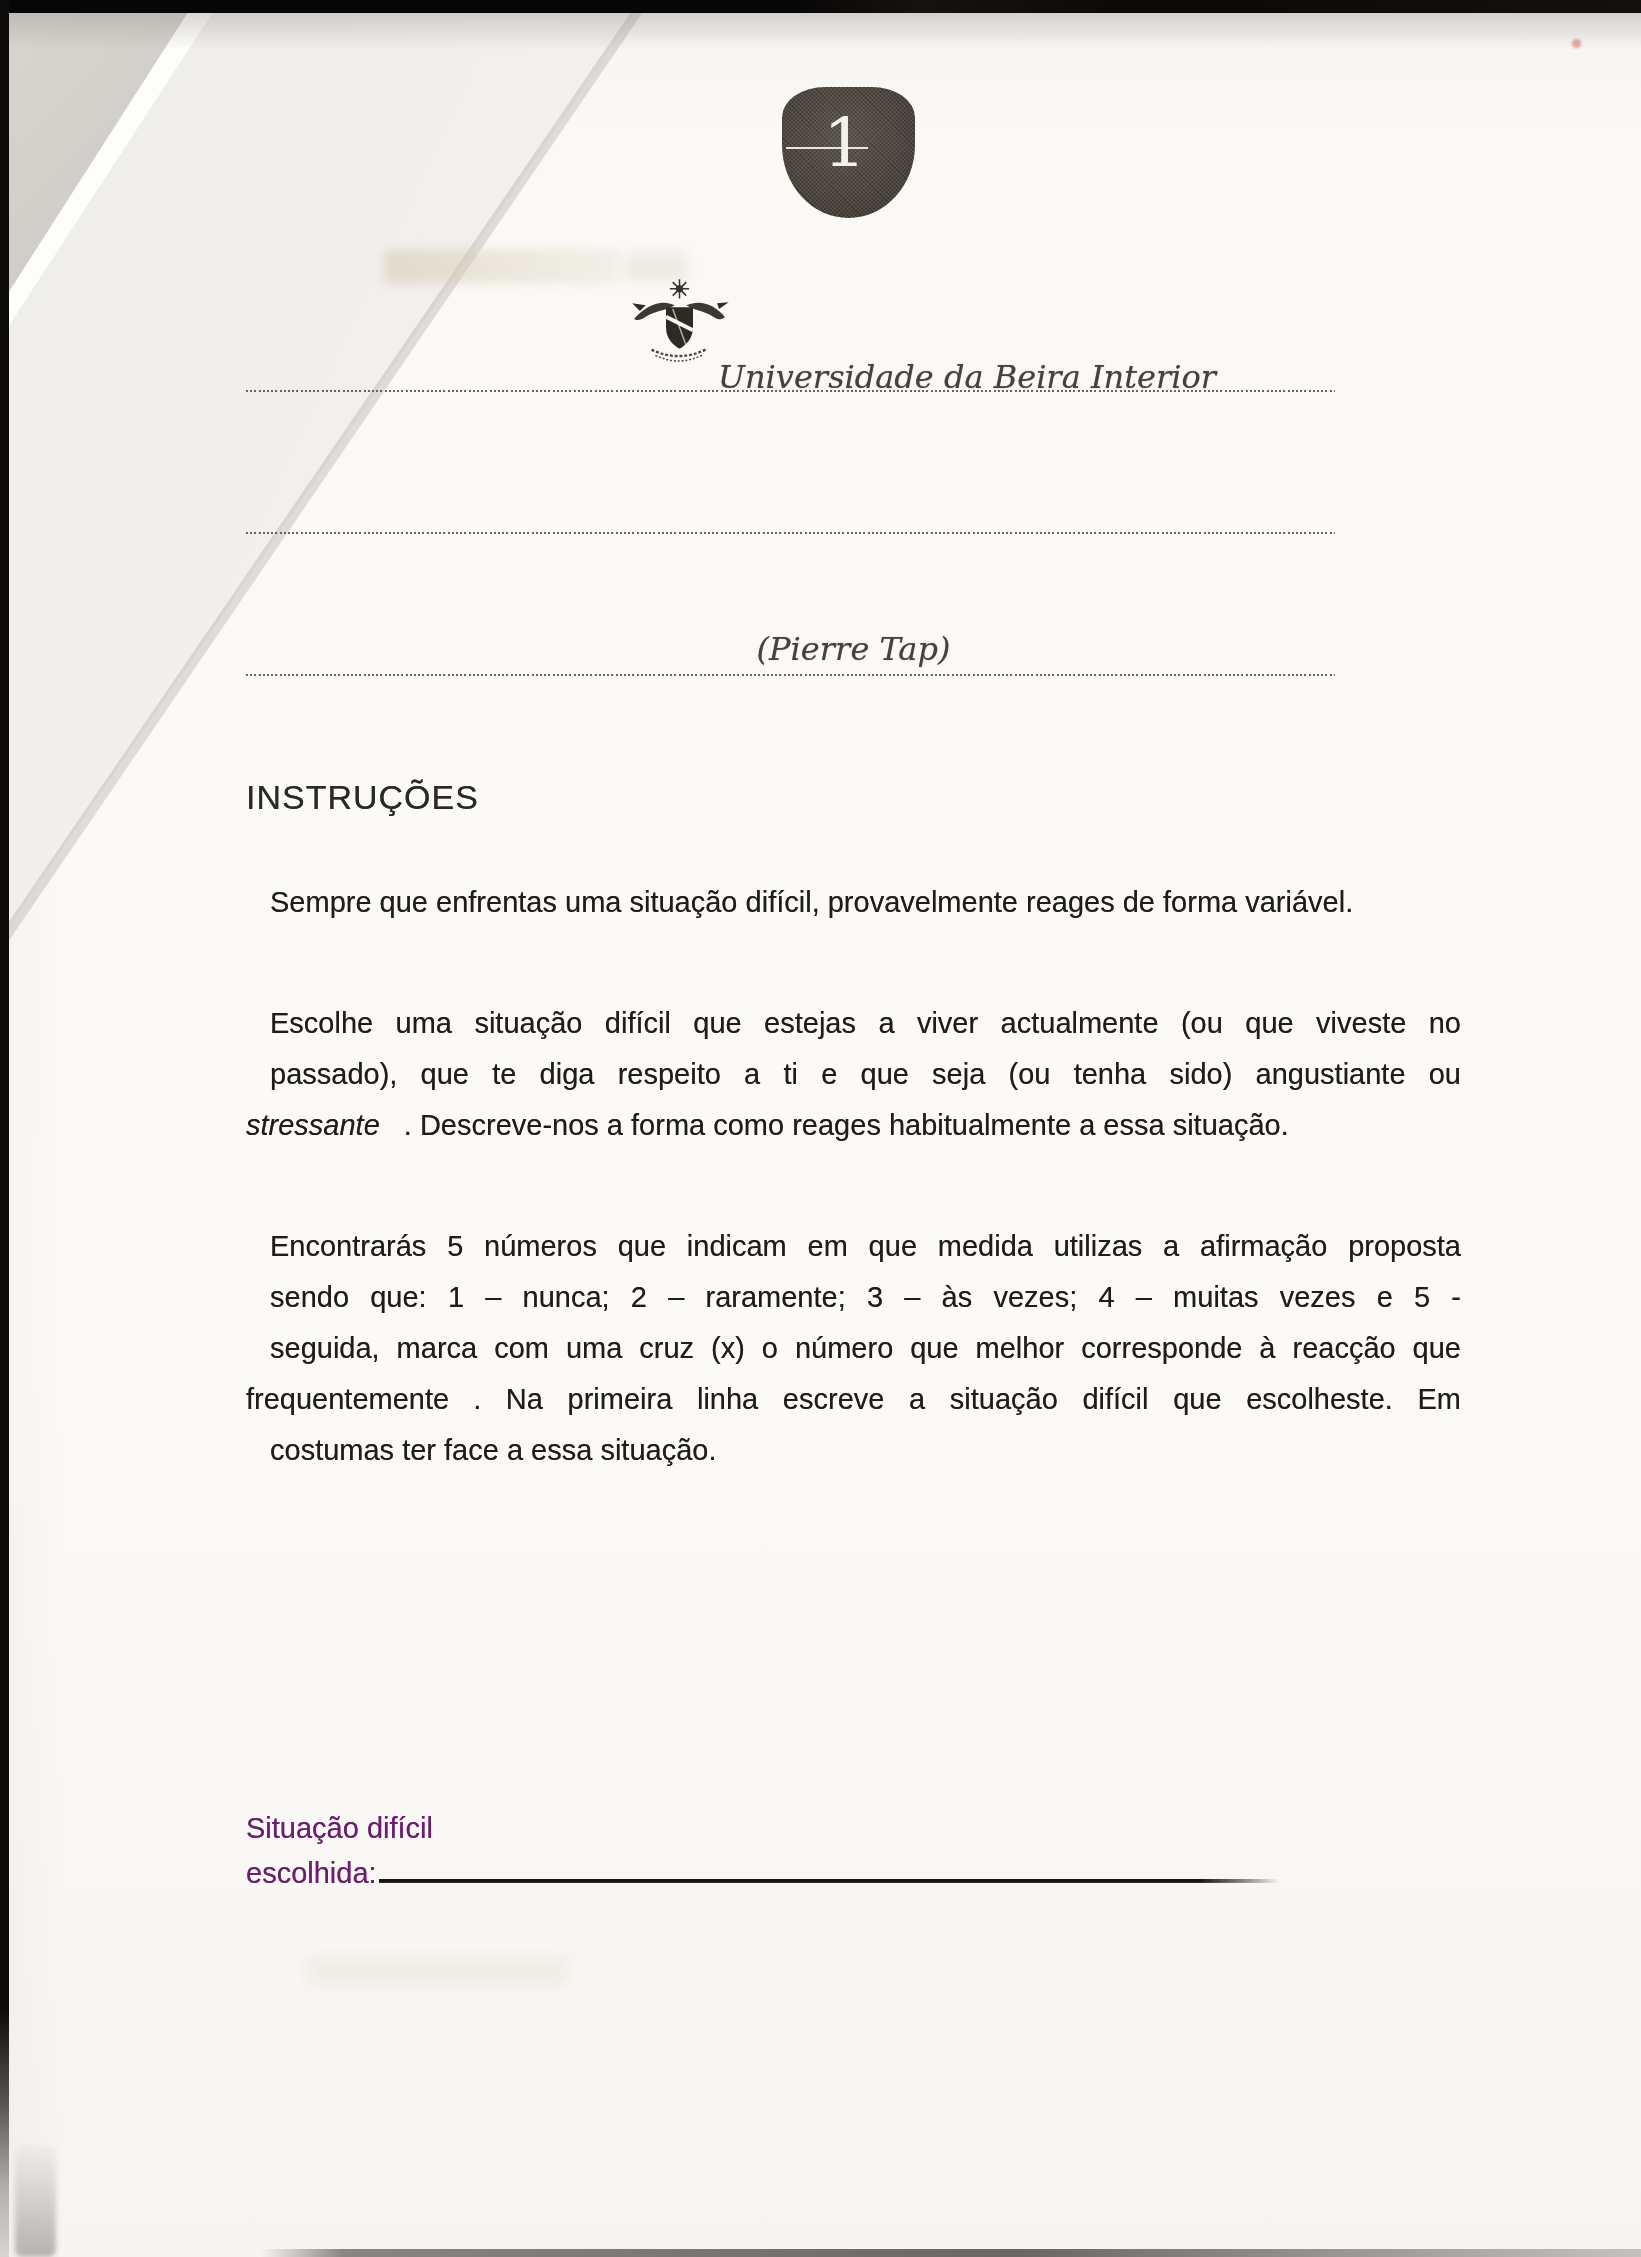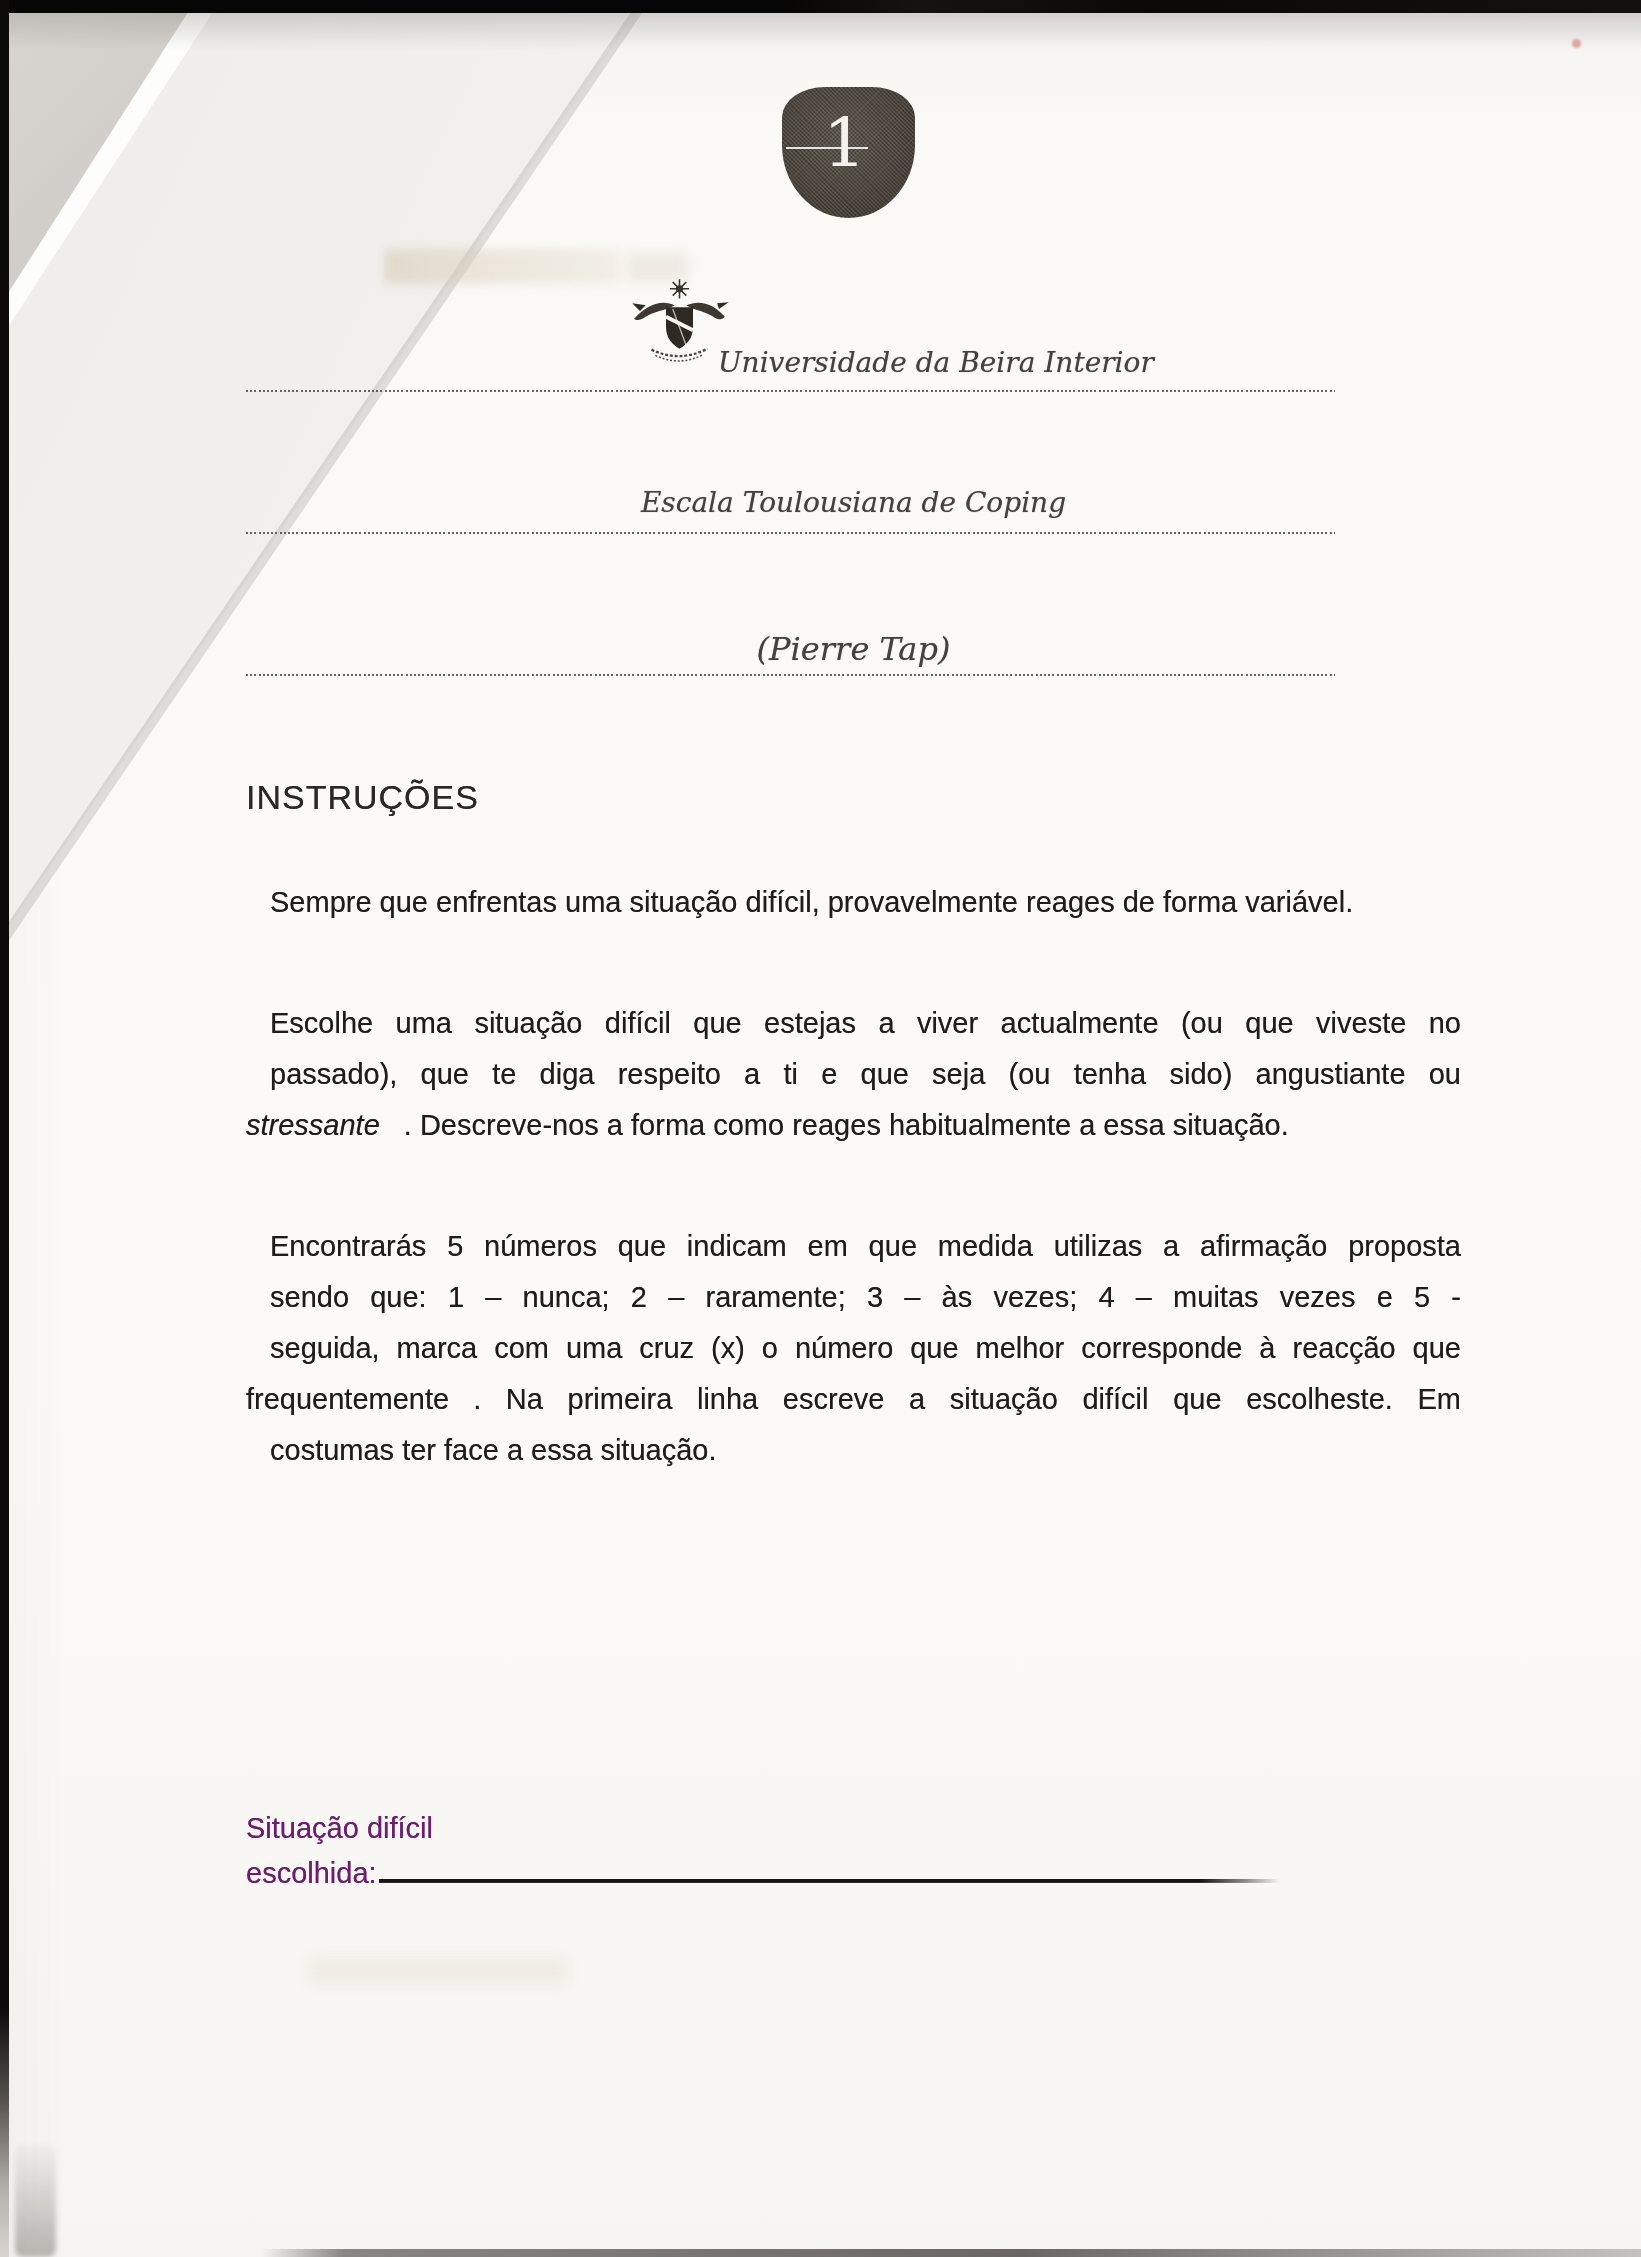--- a/index.html
+++ b/index.html
@@ -87,23 +87,23 @@
     position:absolute; left:3.9px; top:60px; width:62%; height:1.9px;
     background:rgba(255,255,255,0.85);
   }
   .pagenum .num{
     font-family:"DejaVu Serif", serif; font-size:68px; color:#f4f1ec;
     transform:translate(-3.9px,-9.7px);
   }
   
   .crest{ position:absolute; left:611px; top:278px; }
   .h-univ{
-    position:absolute; left:718px; top:346px; width:676px;
+    position:absolute; left:718px; top:358px; width:676px;
     font-family:"DejaVu Serif", serif; font-style:italic;
-    font-size:28px; color:#45423d; text-shadow:0 0 1px rgba(70,66,61,0.55);
+    font-size:32px; color:#45423d; text-shadow:0 0 1px rgba(70,66,61,0.55);
   }
   .h-center{
     position:absolute; left:246px; width:1215px; text-align:center;
     font-family:"DejaVu Serif", serif; font-style:italic;
     color:#45423d; text-shadow:0 0 1px rgba(70,66,61,0.55);
   }
   .h-scale{ top:486px; font-size:28px; }
   .h-author{ top:630px; font-size:32px; }
   .rule{
     position:absolute; left:246px; width:1089px; height:1.9px;
@@ -184,21 +184,20 @@
       <path d="M64 32 L78 70" stroke="#f6f4f0" stroke-width="1.4" opacity="0.7"></path>
     </g>
     <g stroke="#4a453e" fill="none">
       <path d="M42 74 Q71 88 100 73" stroke-width="2.4" stroke-dasharray="3 2"></path>
       <path d="M46 80 Q71 92 96 79" stroke-width="1.6" stroke-dasharray="2 2"></path>
     </g>
   </svg>
 
   <div class="h-univ">Universidade da Beira Interior</div>
   <div class="rule rule1"></div>
-  <div class="h-center h-scale">Escala Toulousiana de Coping</div>
   <div class="rule rule2"></div>
   <div class="h-center h-author">(Pierre Tap)</div>
   <div class="rule rule3"></div>
 
   <div class="heading">INSTRUÇÕES</div>
   <div id="paragraphs">
       <div class="para">
         <div class="bline last"><span class="s-n">Sempre que enfrentas uma situação difícil, provavelmente reages de forma variável.</span></div>
       </div>
       <div class="para">

